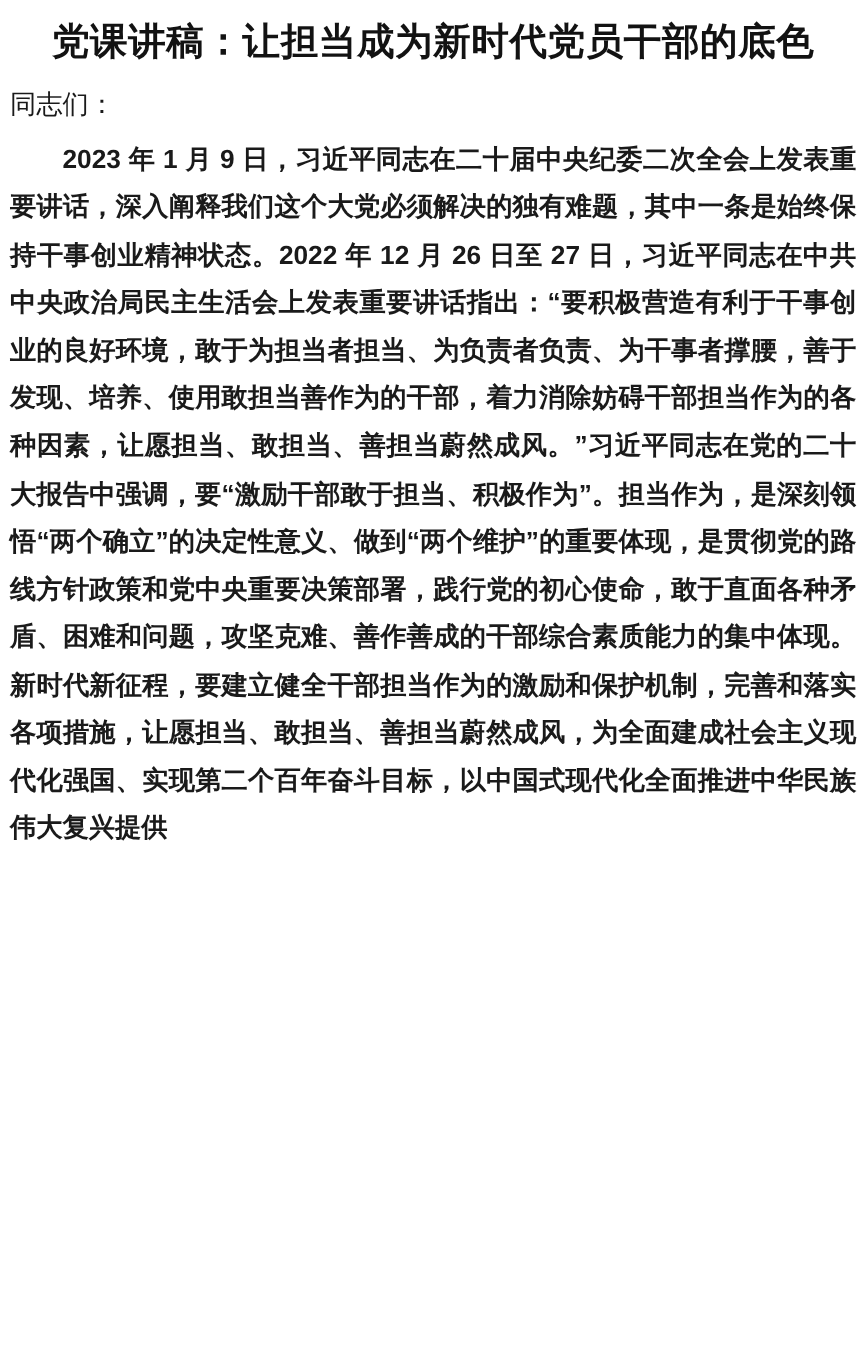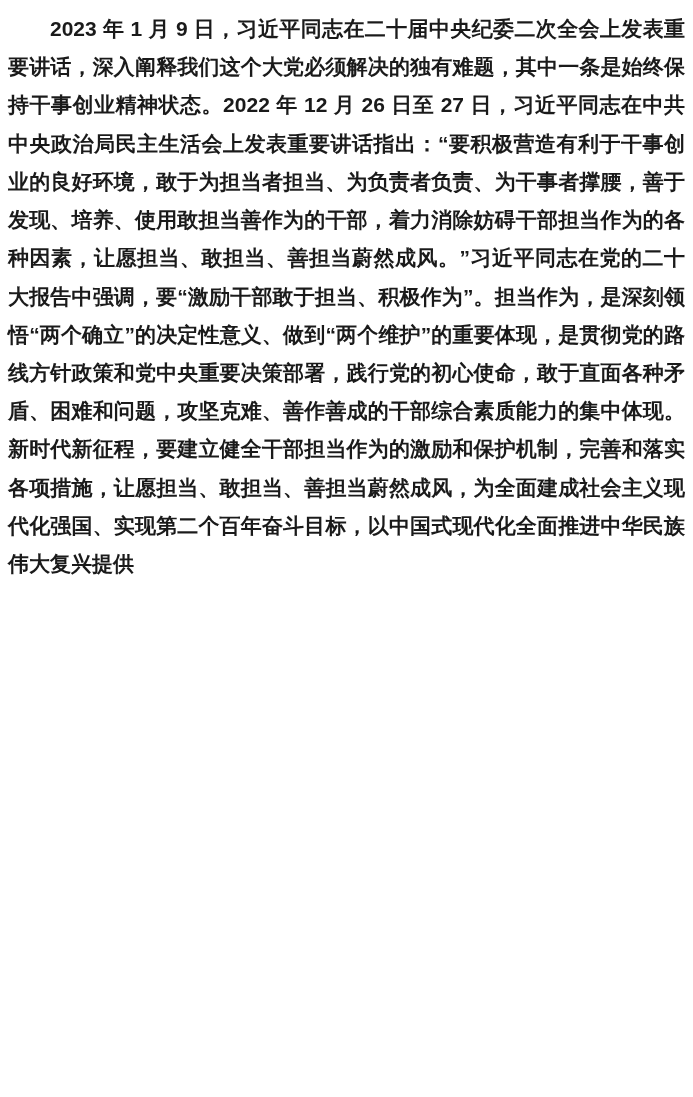--- a/index.html
+++ b/index.html
@@ -46,14 +46,16 @@
     margin: 0;
     color: #1a1a1a;
     word-break: break-all;
     font-weight: bold;
   }
 </style>
 </head>
 <body>
 
 <div class="page">
+  <h1 class="doc-title">党课讲稿：让担当成为新时代党员干部的底色</h1>
+  <p class="salutation">同志们：</p>
   <p class="body-para">2023 年 1 月 9 日，习近平同志在二十届中央纪委二次全会上发表重要讲话，深入阐释我们这个大党必须解决的独有难题，其中一条是始终保持干事创业精神状态。2022 年 12 月 26 日至 27 日，习近平同志在中共中央政治局民主生活会上发表重要讲话指出：“要积极营造有利于干事创业的良好环境，敢于为担当者担当、为负责者负责、为干事者撑腰，善于发现、培养、使用敢担当善作为的干部，着力消除妨碍干部担当作为的各种因素，让愿担当、敢担当、善担当蔚然成风。”习近平同志在党的二十大报告中强调，要“激励干部敢于担当、积极作为”。担当作为，是深刻领悟“两个确立”的决定性意义、做到“两个维护”的重要体现，是贯彻党的路线方针政策和党中央重要决策部署，践行党的初心使命，敢于直面各种矛盾、困难和问题，攻坚克难、善作善成的干部综合素质能力的集中体现。新时代新征程，要建立健全干部担当作为的激励和保护机制，完善和落实各项措施，让愿担当、敢担当、善担当蔚然成风，为全面建成社会主义现代化强国、实现第二个百年奋斗目标，以中国式现代化全面推进中华民族伟大复兴提供</p>
 </div>
 
 </body></html>

